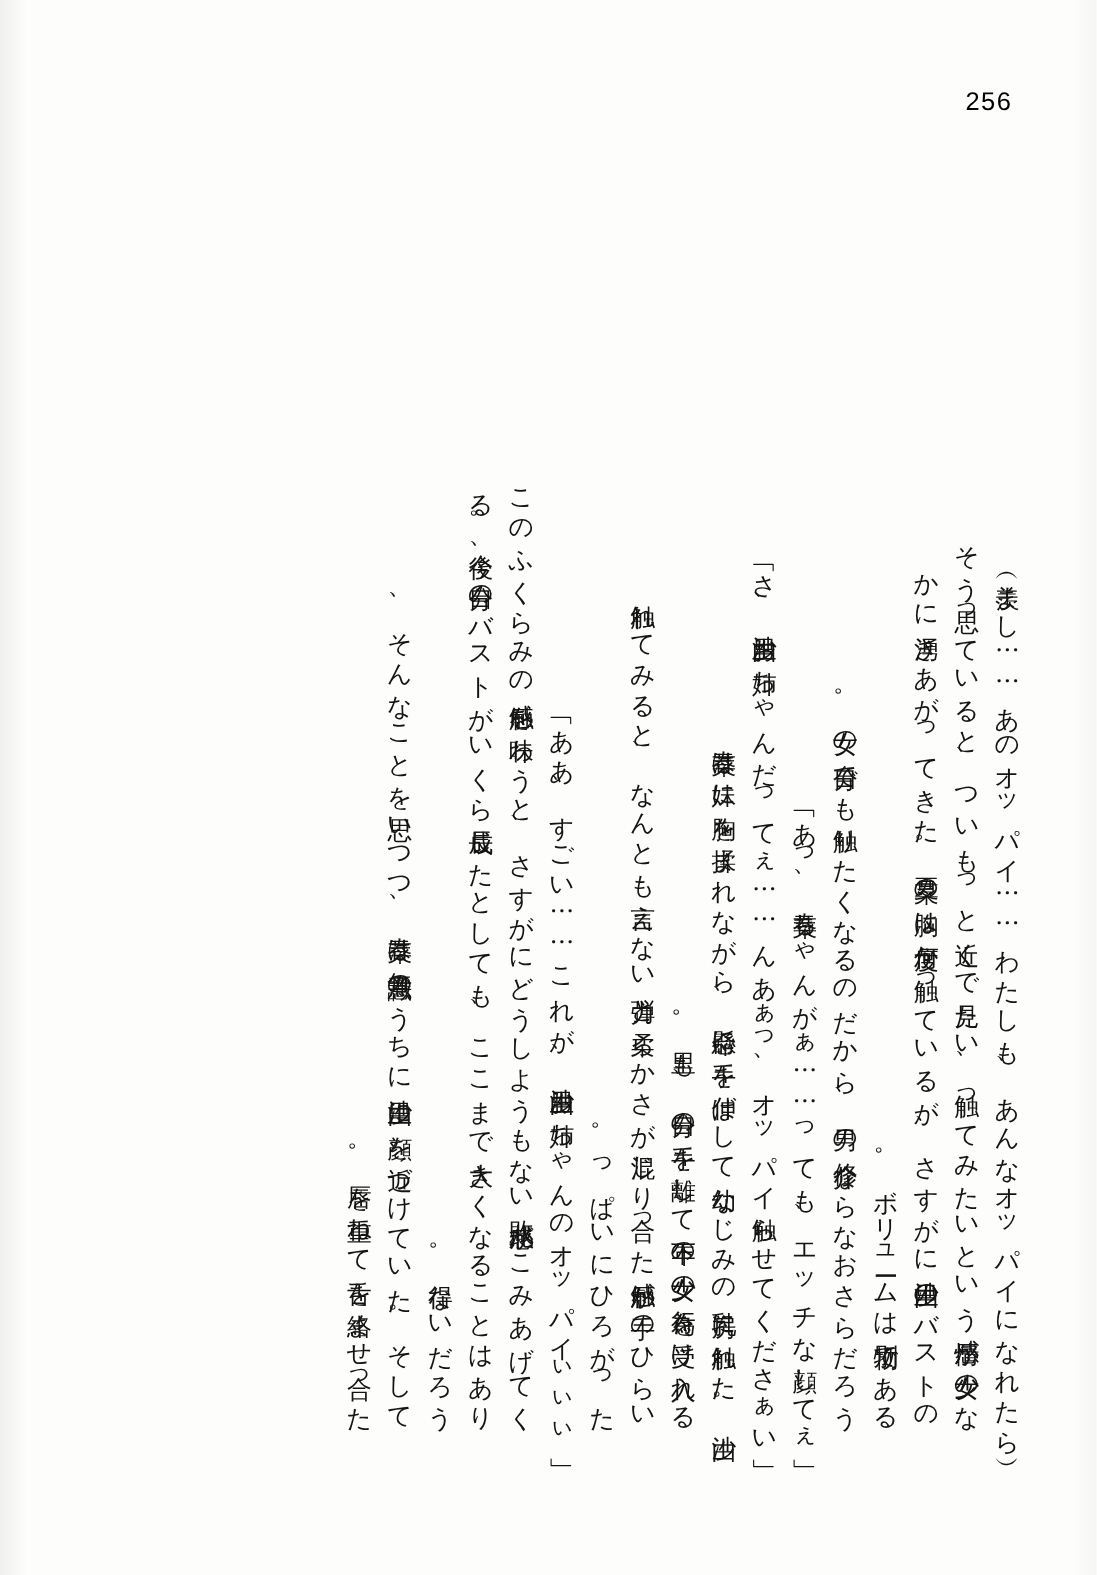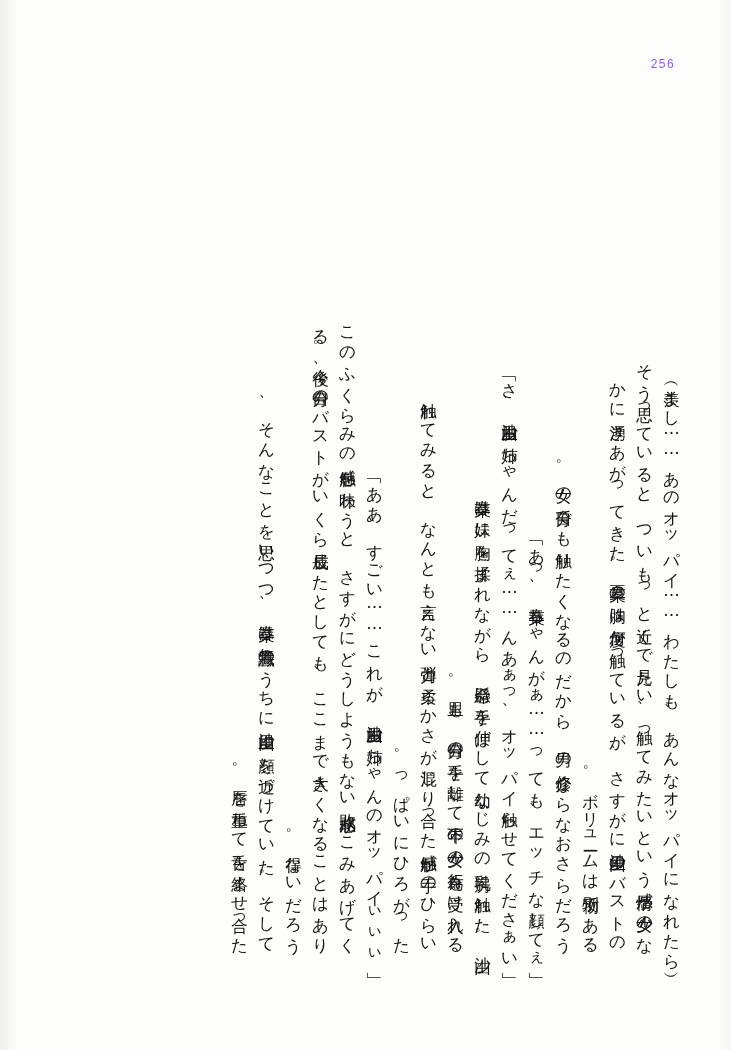--- a/index.html
+++ b/index.html
@@ -37,24 +37,24 @@
     right: 0; top: 0;
     width: 14px; height: 100%;
     background: linear-gradient(to left, rgba(120,120,120,0.06), rgba(255,255,255,0));
     pointer-events: none;
   }
 
   #page-number {
     position: absolute;
     top: 58px;
     right: 56px;
-    font-size: 12px;
+    font-size: 17px;
     letter-spacing: 1px;
-    color: #8b5cf6;
-    font-family: Liberation Mono, monospace;
+    color: #000000;
+    font-family: Liberation Sans, sans-serif;
   }
 
   
   #text-body {
     position: absolute;
     top: 108px;
     right: 52px;
     height: 838px;
     width: 640px;
     display: flex;

